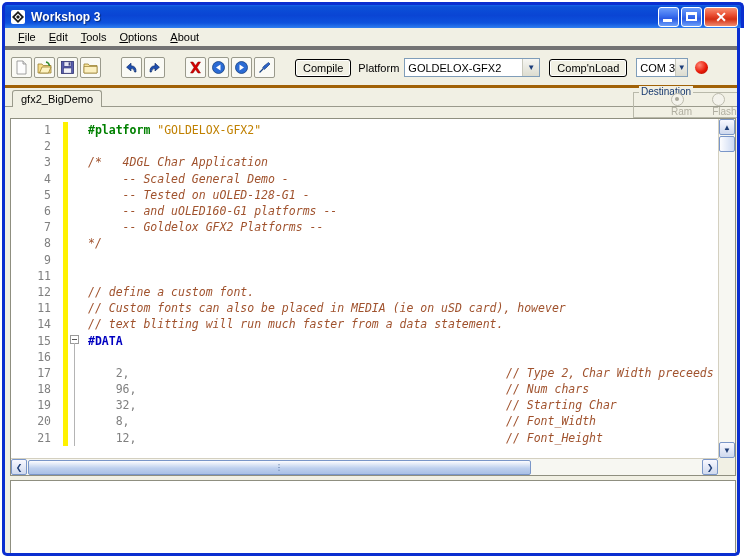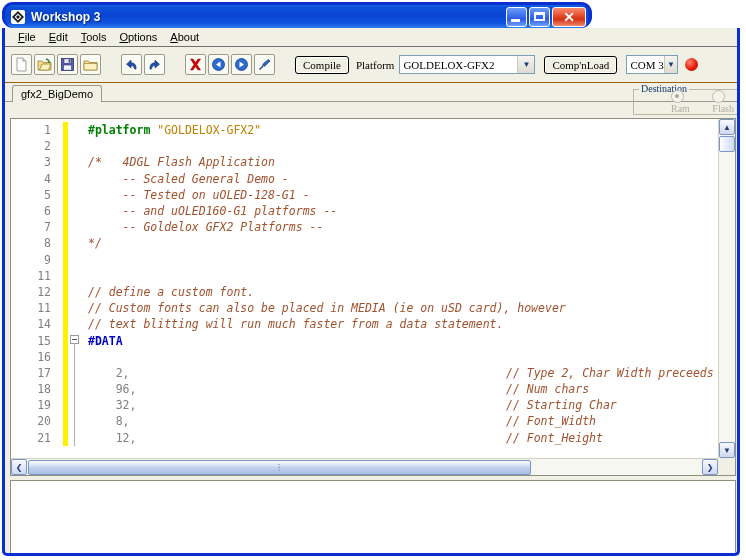--- a/index.html
+++ b/index.html
@@ -95,39 +95,38 @@
 
   
   .menubar {
     height: 18px;
     background: #f1f0e4;
     display: flex;
     align-items: center;
     padding-left: 8px;
     font-size: 11px;
     color: #000;
-    border-bottom: 1px solid #737373;
+    border-bottom: 4px solid #737373;
   }
   .menu-item {
     padding: 1px 8px 1px 5px;
     cursor: default;
     white-space: nowrap;
   }
   .menu-item u { text-decoration: underline; }
 
   
   .toolbar {
     height: 35px;
     background: #f1f0e4;
     display: flex;
     align-items: center;
     padding-left: 6px;
     position: relative;
-    border-bottom: 1px solid #a16207;
-    font-family: Liberation Serif, serif;
+    border-bottom: 3px solid #a16207;
   }
   .tbtn {
     width: 21px; height: 21px;
     border: 1px solid #9a9a8c;
     background: #fafaf5;
     margin-right: 2px;
     border-radius: 2px;
     position: relative;
     display: flex; align-items: center; justify-content: center;
     cursor: default;
@@ -410,21 +409,21 @@
     background: #fff;
     border: 1px solid #8f8f80;
     box-sizing: border-box;
   }
 
   .icon-svg { display: block; }
 </style>
 </head>
 <body>
 
-<div class="titlebar" style="position:absolute;left:2px;top:2px;width:590px;border-radius:11px;">
+<div class="titlebar" style="position:absolute;left:2px;top:2px;width:742px;">
   <span class="app-icon">
     <svg class="icon-svg" width="16" height="16" viewBox="0 0 16 16">
       <rect x="1" y="1" width="14" height="14" rx="2" fill="#ffffff"></rect>
       <path d="M8 2 L14 8 L8 14 L2 8 Z" fill="#1a1a1a"></path>
       <path d="M8 4.5 L11.5 8 L8 11.5 L4.5 8 Z" fill="#ffffff"></path>
       <path d="M8 6 L10 8 L8 10 L6 8 Z" fill="#1a1a1a"></path>
     </svg>
   </span>
   <span class="title-text">Workshop 3</span>
   <span class="win-btns">
@@ -547,21 +546,21 @@
 
   <div class="tabstrip">
     <span class="tab">gfx2_BigDemo</span>
   </div>
 
   <div class="editor-wrap">
     <div class="editor">
       <div class="code-grid" id="code-grid">
           <div class="ln-row"><span class="gutter-num">1</span><span class="marker-col"></span><span class="yellow-bar"></span><span class="fold-col"></span><span class="code-text"><span class="c-dir">#platform</span><span class="c-plain"> </span><span class="c-str">"GOLDELOX-GFX2"</span></span></div>
           <div class="ln-row"><span class="gutter-num">2</span><span class="marker-col"></span><span class="yellow-bar"></span><span class="fold-col"></span><span class="code-text"></span></div>
-          <div class="ln-row"><span class="gutter-num">3</span><span class="marker-col"></span><span class="yellow-bar"></span><span class="fold-col"></span><span class="code-text"><span class="c-cmt">/*   4DGL Flash Application</span></span></div>
+          <div class="ln-row"><span class="gutter-num">3</span><span class="marker-col"></span><span class="yellow-bar"></span><span class="fold-col"></span><span class="code-text"><span class="c-cmt">/*   4DGL Char Application</span></span></div>
           <div class="ln-row"><span class="gutter-num">4</span><span class="marker-col"></span><span class="yellow-bar"></span><span class="fold-col"></span><span class="code-text"><span class="c-cmt">     -- Scaled General Demo -</span></span></div>
           <div class="ln-row"><span class="gutter-num">5</span><span class="marker-col"></span><span class="yellow-bar"></span><span class="fold-col"></span><span class="code-text"><span class="c-cmt">     -- Tested on uOLED-128-G1 -</span></span></div>
           <div class="ln-row"><span class="gutter-num">6</span><span class="marker-col"></span><span class="yellow-bar"></span><span class="fold-col"></span><span class="code-text"><span class="c-cmt">     -- and uOLED160-G1 platforms --</span></span></div>
           <div class="ln-row"><span class="gutter-num">7</span><span class="marker-col"></span><span class="yellow-bar"></span><span class="fold-col"></span><span class="code-text"><span class="c-cmt">     -- Goldelox GFX2 Platforms --</span></span></div>
           <div class="ln-row"><span class="gutter-num">8</span><span class="marker-col"></span><span class="yellow-bar"></span><span class="fold-col"></span><span class="code-text"><span class="c-cmt">*/</span></span></div>
           <div class="ln-row"><span class="gutter-num">9</span><span class="marker-col"></span><span class="yellow-bar"></span><span class="fold-col"></span><span class="code-text"></span></div>
           <div class="ln-row"><span class="gutter-num">11</span><span class="marker-col"></span><span class="yellow-bar"></span><span class="fold-col"></span><span class="code-text"></span></div>
           <div class="ln-row"><span class="gutter-num">12</span><span class="marker-col"></span><span class="yellow-bar"></span><span class="fold-col"></span><span class="code-text"><span class="c-cmt">// define a custom font.</span></span></div>
           <div class="ln-row"><span class="gutter-num">11</span><span class="marker-col"></span><span class="yellow-bar"></span><span class="fold-col"></span><span class="code-text"><span class="c-cmt">// Custom fonts can also be placed in MEDIA (ie on uSD card), however</span></span></div>
           <div class="ln-row"><span class="gutter-num">14</span><span class="marker-col"></span><span class="yellow-bar"></span><span class="fold-col"></span><span class="code-text"><span class="c-cmt">// text blitting will run much faster from a data statement.</span></span></div>

